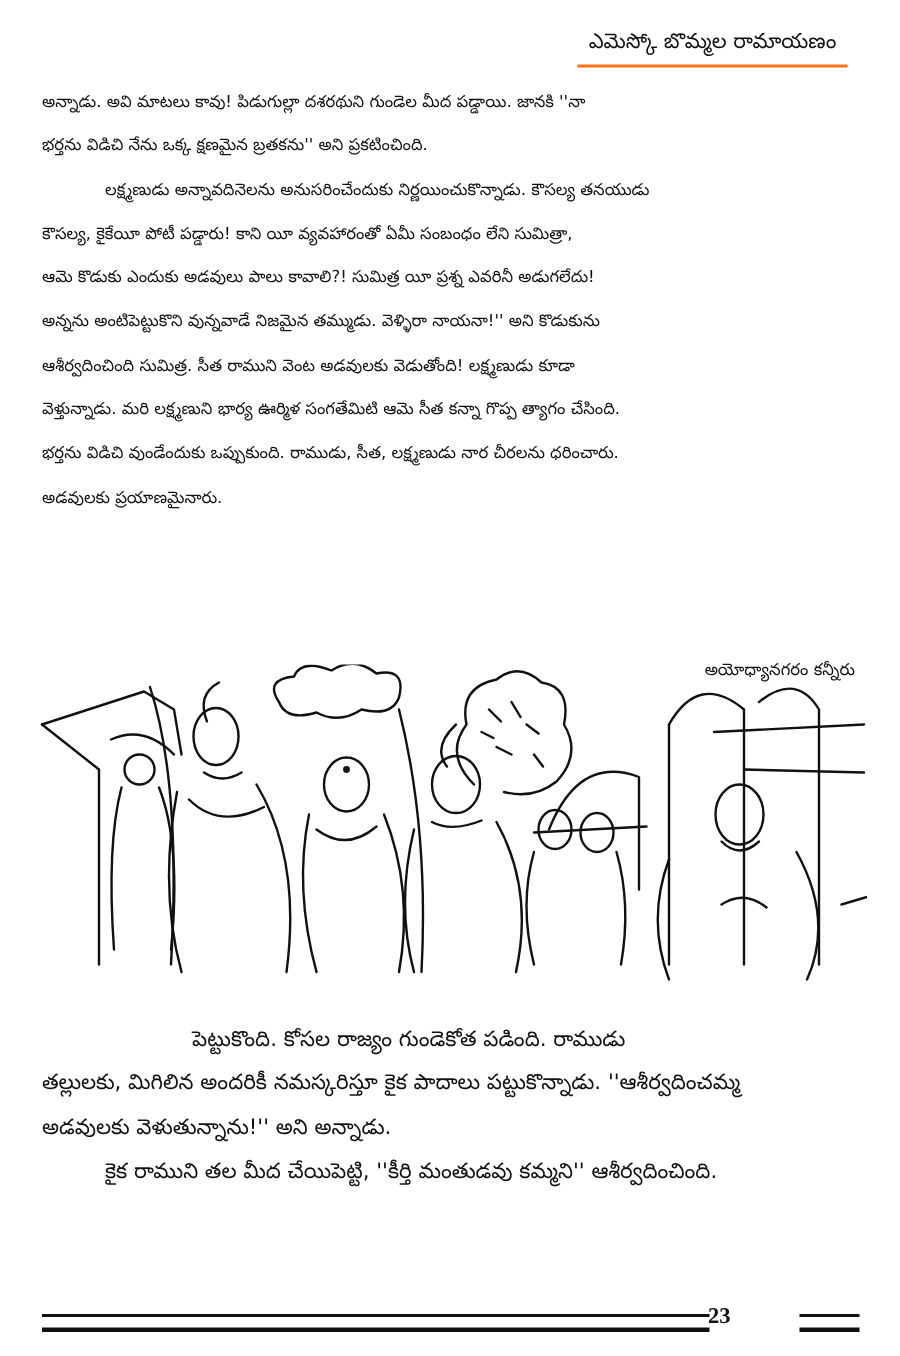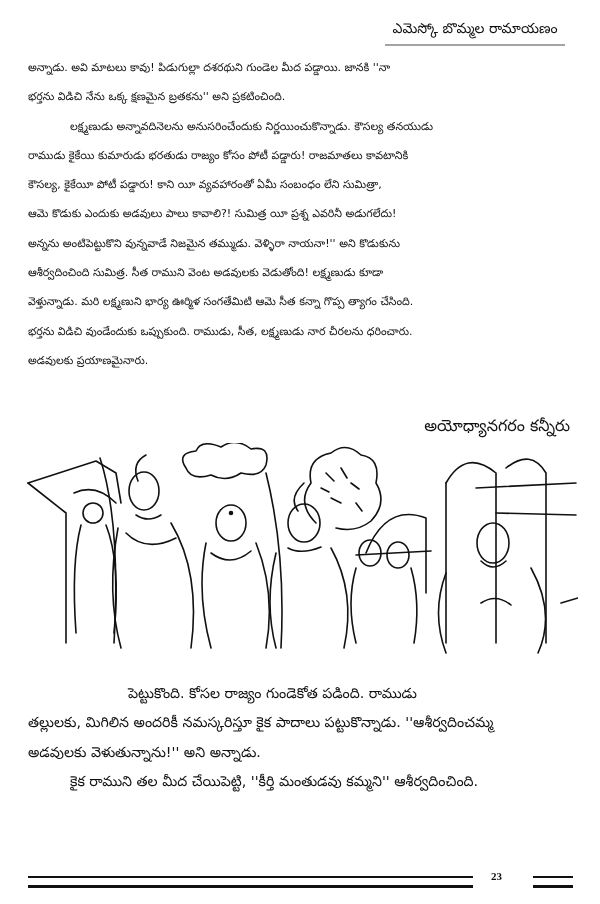--- a/index.html
+++ b/index.html
@@ -1,45 +1,44 @@
 <!DOCTYPE html>
 <html><head>
   <meta charset="utf-8">
   <style>
     html, body { margin: 0; padding: 0; background: #ffffff; }
     body { width: 600px; height: 904px; position: relative; overflow: hidden;
            font-family: "DejaVu Sans", sans-serif; color: #111; }
     .header { position: absolute; top: 20px; right: 35px; width: 180px; text-align: center;
-              font-size: 14px; padding-bottom: 4px; border-bottom: 2px solid #a3a3a3; }
+              font-size: 14px; padding-bottom: 4px; border-bottom: 2px solid #f97316; }
     .body-text { position: absolute; left: 28px; width: 548px; font-size: 11px; line-height: 29.3px; }
     .line { white-space: nowrap; overflow: hidden; display: block; }
     .indent { padding-left: 42px; }
     .para1 { top: 53px; }
-    .caption { position: absolute; top: 416px; right: 30px; font-size: 16px; }
+    .caption { position: absolute; top: 440px; right: 30px; font-size: 11px; }
     .illustration { position: absolute; left: 26px; top: 443px; width: 552px; height: 215px; }
     .para-after1 { position: absolute; left: 28px; top: 645px; width: 548px; font-size: 14.2px; line-height: 29.3px; }
     .para-after1 .first { padding-left: 100px; margin-top: 34px; }
     .footer { position: absolute; left: 28px; top: 873px; width: 545px; height: 20px; }
     .rule-left { position: absolute; left: 0; top: 3px; width: 445px; height: 7px;
                  border-top: 2px solid #111; border-bottom: 3px solid #111; }
     .rule-right { position: absolute; right: 0; top: 3px; width: 40px; height: 7px;
                   border-top: 2px solid #111; border-bottom: 3px solid #111; }
-    .page-num { position: absolute; left: 463px; top: -3px; font-family: "Liberation Serif", serif;
-                font-weight: bold; font-size: 11px; }
+    .page-num { position: absolute; left: 444px; top: -3px; font-family: "Liberation Serif", serif;
+                font-weight: bold; font-size: 15px; }
   </style>
 </head>
 <body>
 
 <div class="header">ఎమెస్కో బొమ్మల రామాయణం</div>
 
 <div class="body-text para1">
   <span class="line">అన్నాడు. అవి మాటలు కావు! పిడుగుల్లా దశరథుని గుండెల మీద పడ్డాయి. జానకి ''నా</span>
   <span class="line">భర్తను విడిచి నేను ఒక్క క్షణమైన బ్రతకను'' అని ప్రకటించింది.</span>
   <span class="line indent">లక్ష్మణుడు అన్నావదినెలను అనుసరించేందుకు నిర్ణయించుకొన్నాడు. కౌసల్య తనయుడు</span>
-  <span class="line">రాముడు కైకేయి కుమారుడు భరతుడు రాజ్యం కోసం పోటీ పడ్డారు! రాజమాతలు కావటానికి</span>
   <span class="line">కౌసల్య, కైకేయీ పోటీ పడ్డారు! కాని యీ వ్యవహారంతో ఏమీ సంబంధం లేని సుమిత్రా,</span>
   <span class="line">ఆమె కొడుకు ఎందుకు అడవులు పాలు కావాలి?! సుమిత్ర యీ ప్రశ్న ఎవరినీ అడుగలేదు!</span>
   <span class="line">అన్నను అంటిపెట్టుకొని వున్నవాడే నిజమైన తమ్ముడు. వెళ్ళిరా నాయనా!'' అని కొడుకును</span>
   <span class="line">ఆశీర్వదించింది సుమిత్ర. సీత రాముని వెంట అడవులకు వెడుతోంది! లక్ష్మణుడు కూడా</span>
   <span class="line">వెళ్తున్నాడు. మరి లక్ష్మణుని భార్య ఊర్మిళ సంగతేమిటి ఆమె సీత కన్నా గొప్ప త్యాగం చేసింది.</span>
   <span class="line">భర్తను విడిచి వుండేందుకు ఒప్పుకుంది. రాముడు, సీత, లక్ష్మణుడు నార చీరలను ధరించారు.</span>
   <span class="line">అడవులకు ప్రయాణమైనారు.</span>
 </div>
 
 <div class="caption">అయోధ్యానగరం కన్నీరు</div>

